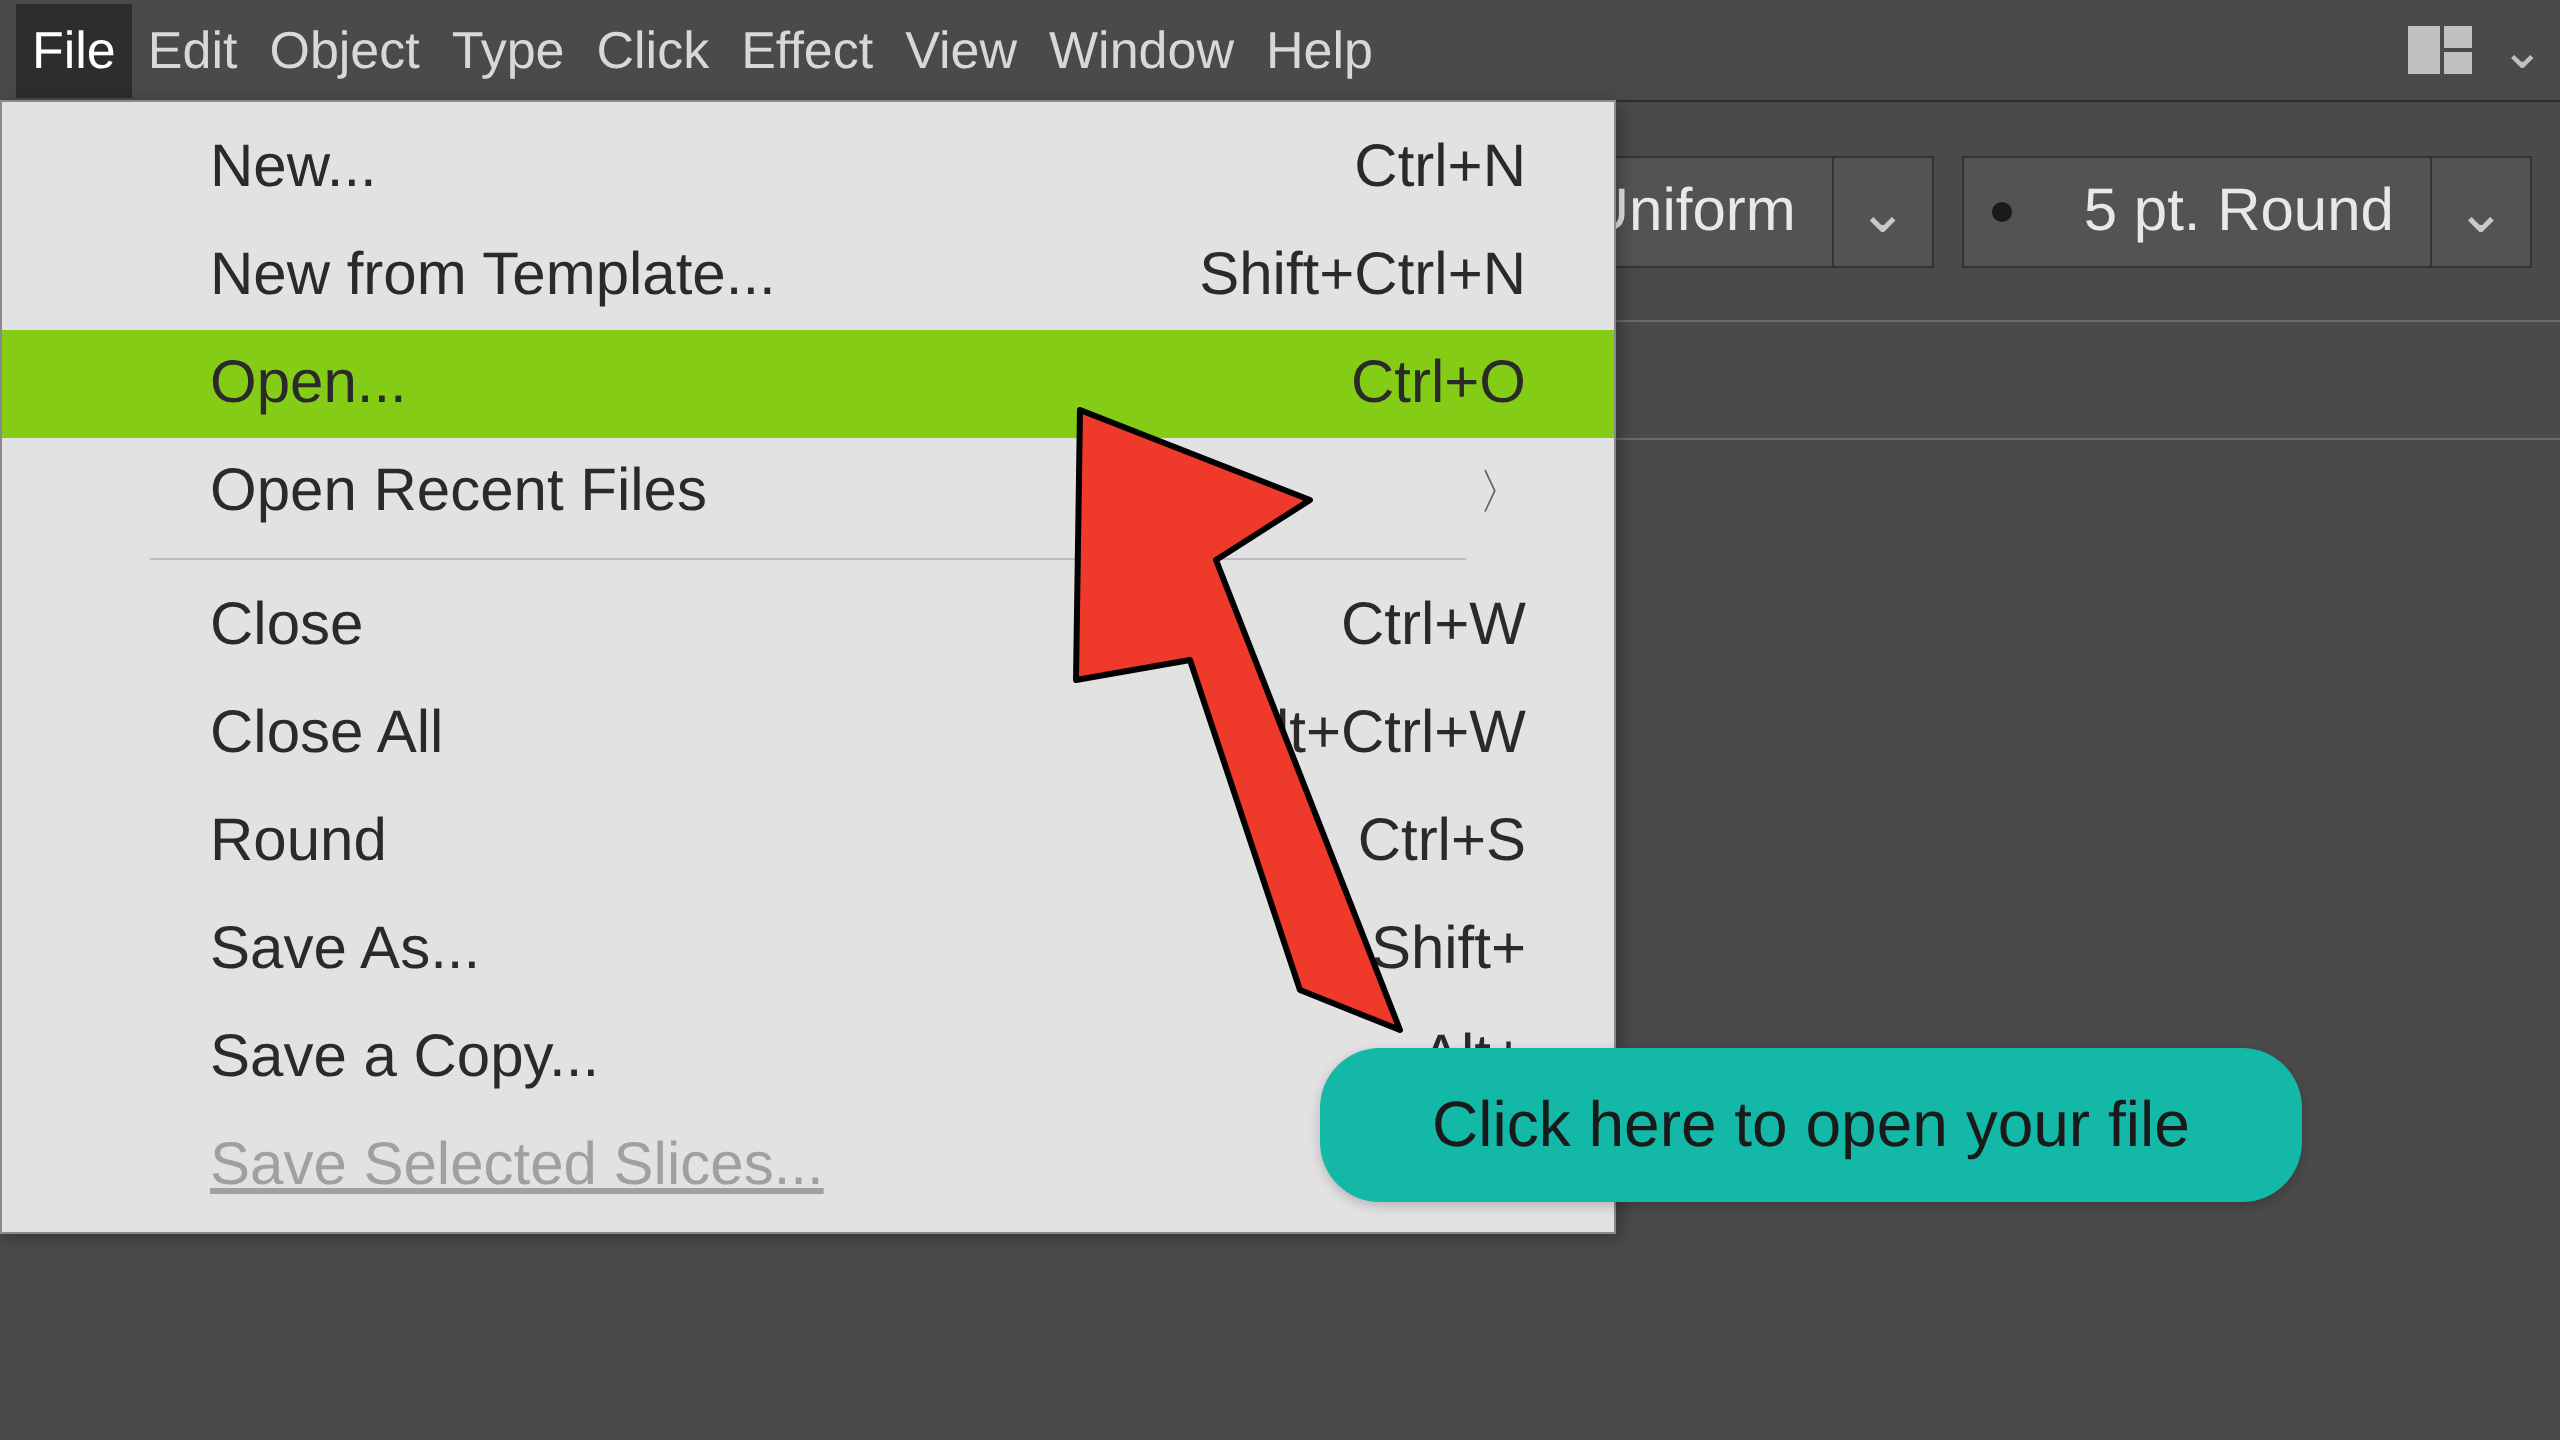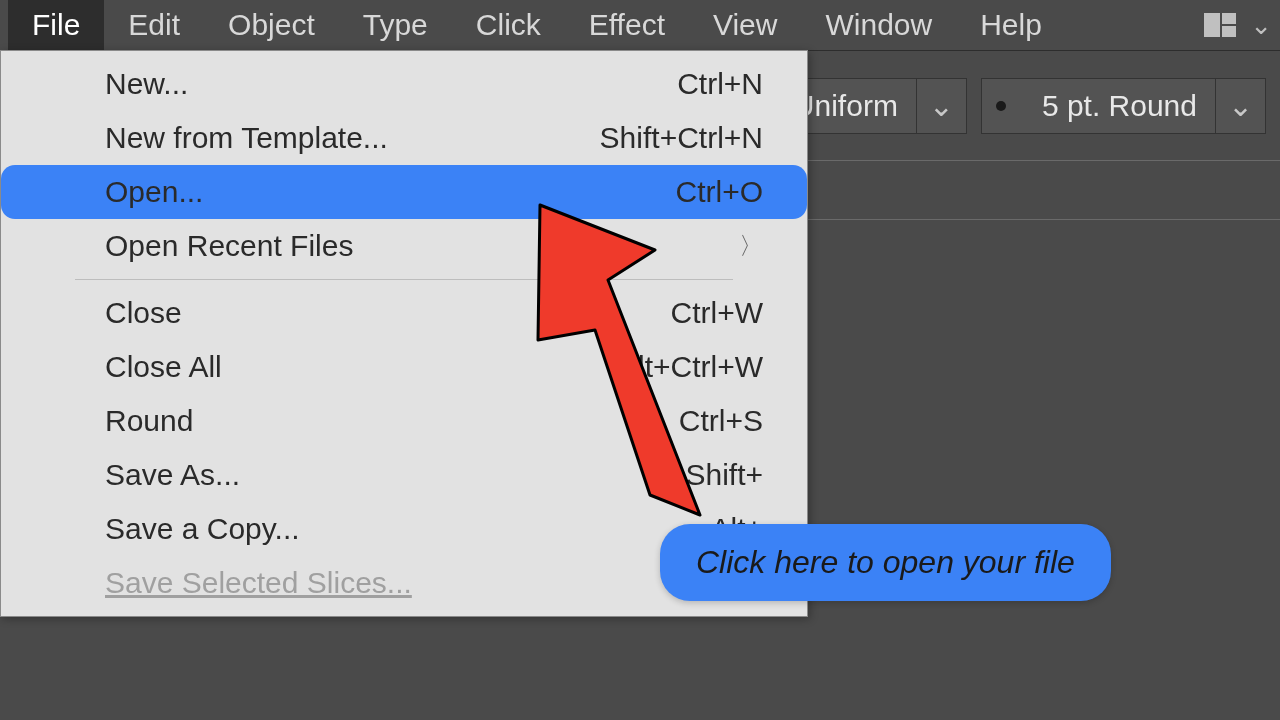--- a/index.html
+++ b/index.html
@@ -13,22 +13,22 @@
     }
     .menubar {
       display: flex;
       align-items: center;
       background: #4a4a4a;
       height: 50px;
       padding: 0 8px;
     }
     .menubar-item {
       color: #d8d8d8;
-      font-size: 30px;
-      padding: 8px 24px;
+      font-size: 26px;
+      padding: 8px 8px;
       cursor: pointer;
     }
     .menubar-item.active {
       background: #2d2d2d;
       color: #fff;
     }
     .menubar-icons {
       margin-left: auto;
       display: flex;
       align-items: center;
@@ -104,22 +104,21 @@
     .menu-row {
       display: flex;
       align-items: center;
       height: 54px;
       padding: 0 44px 0 104px;
       font-size: 30px;
       color: #2a2a2a;
       cursor: pointer;
     }
     .menu-row.highlight {
-      background: #3b82f6;
-      border-radius: 14px;
+      background: #84cc16;
     }
     .menu-row.disabled {
       color: #a0a0a0;
       cursor: default;
       text-decoration: underline;
     }
     .menu-label { flex: 1; }
     .menu-shortcut { color: #2a2a2a; }
     .menu-arrow {
       font-size: 24px;
@@ -133,27 +132,26 @@
     .arrow-annot {
       position: absolute;
       left: 490px;
       top: 195px;
       pointer-events: none;
     }
     .tooltip {
       position: absolute;
       left: 660px;
       top: 524px;
-      background: #3b82f6;
+      background: #14b8a6;
       border-radius: 30px;
-      padding: 20px 36px;
+      padding: 20px 56px;
       font-size: 32px;
       color: #1a1a1a;
       box-shadow: 0 2px 6px rgba(0,0,0,0.2);
-      font-style: italic;
     }
     .bullet { width: 10px; height: 10px; background: #1a1a1a; border-radius: 50%; margin: 0 18px 0 14px; }
   </style>
 </head>
 <body>
 
 <div class="menubar">
   <div class="menubar-item active">File</div>
   <div class="menubar-item">Edit</div>
   <div class="menubar-item">Object</div>

